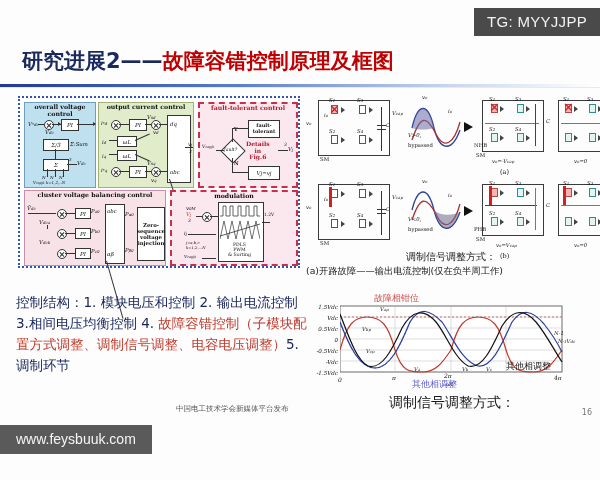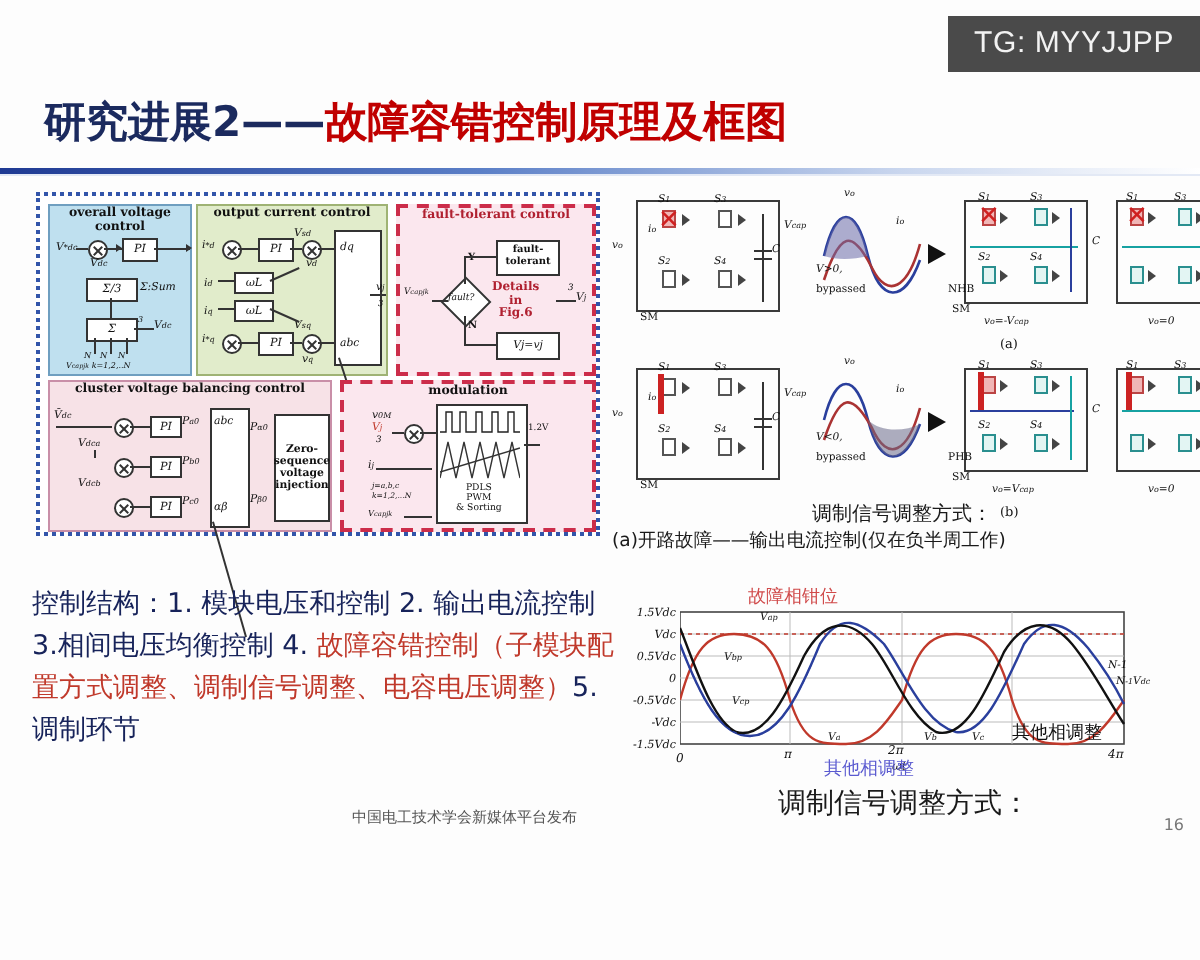--- a/index.html
+++ b/index.html
@@ -507,13 +507,14 @@
 
     <div class="chart-note-blue" style="left:76px;top:78px;">其他相调整</div>
     <div class="chart-note-blk" style="left:170px;top:60px;">其他相调整</div>
   </div>
 
   <div class="bot-cap">
     <div>调制信号调整方式：</div>
   </div>
   <div class="pagenum">16</div>
 
+  <div class="site-watermark">www.feysbuuk.com</div>
 </div>
 
 </body></html>

